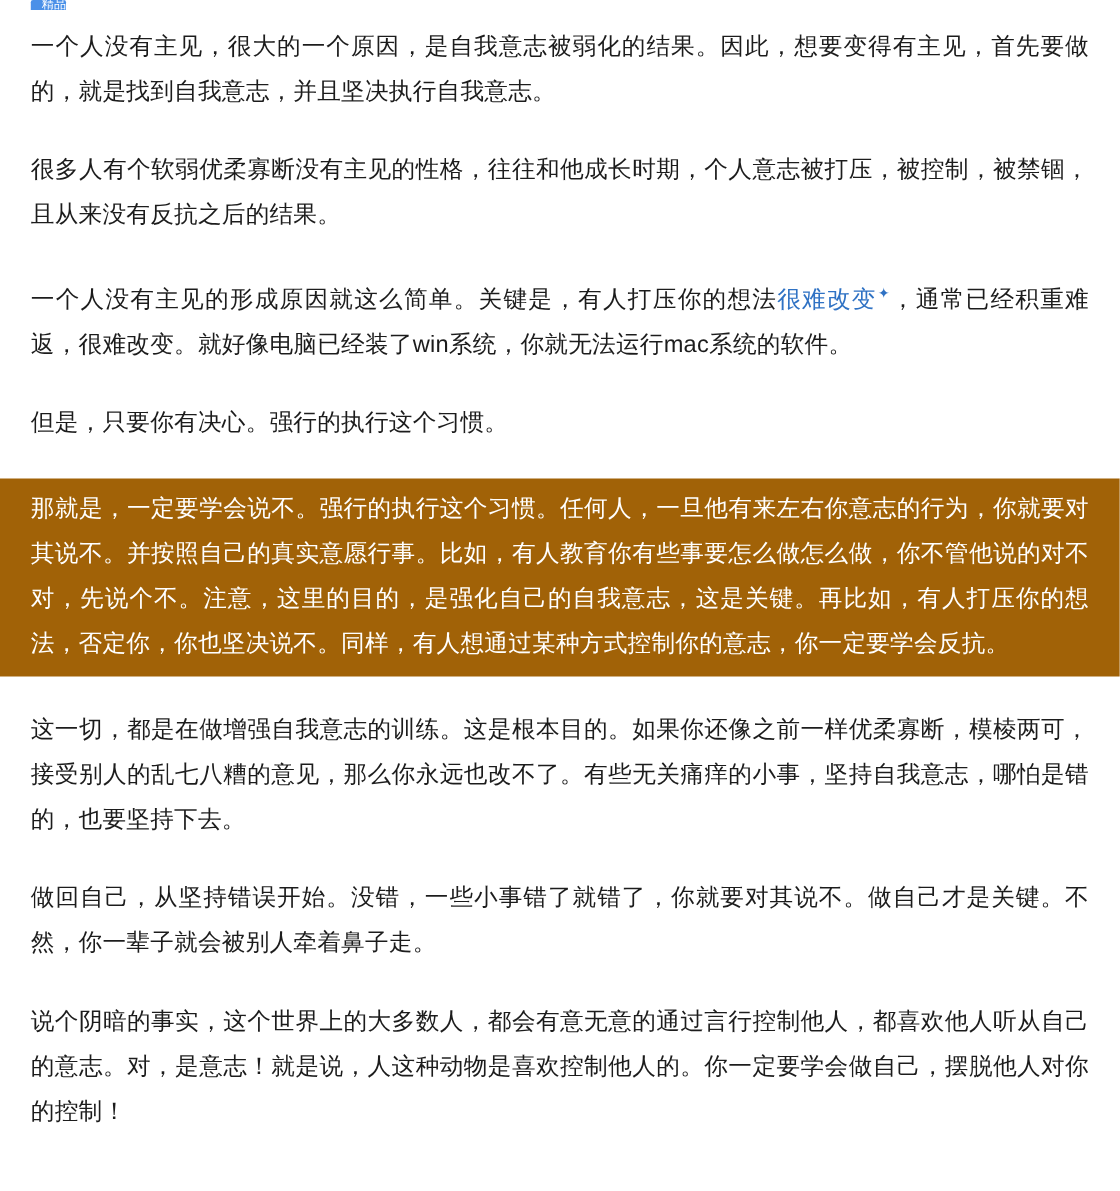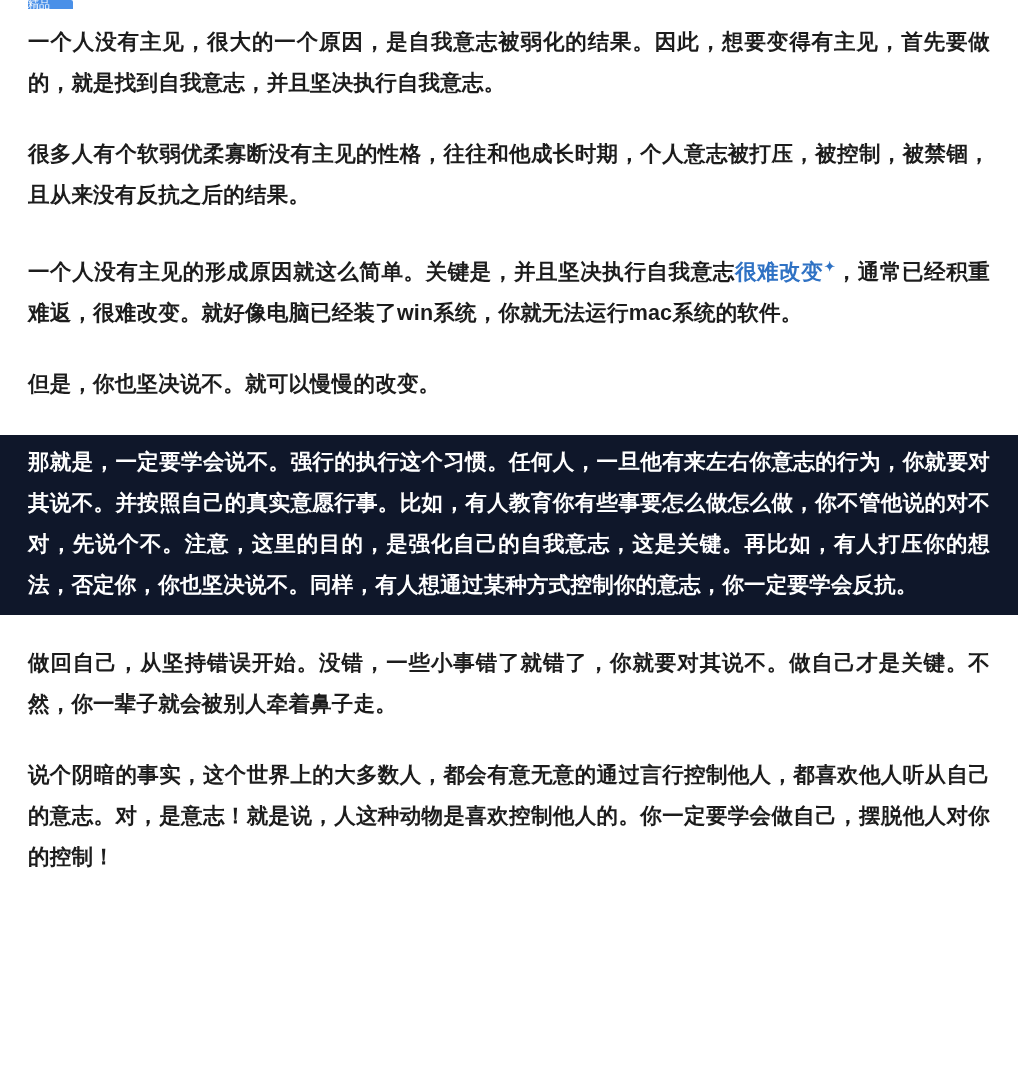--- a/index.html
+++ b/index.html
@@ -19,76 +19,76 @@
     width: 1018px;
     min-height: 1083px;
     box-sizing: border-box;
     padding: 0 28px 0 28px;
   }
   .top-badge {
     position: absolute;
     top: 0;
     left: 28px;
     height: 9px;
-    width: 45px;
+    width: 32px;
     background: #4a90e8;
     border-radius: 2px 2px 0 0;
     overflow: hidden;
     color: #ffffff;
     font-size: 11px;
     line-height: 9px;
-    text-align: left;
+    text-align: right;
     letter-spacing: 0;
   }
   .article {
     padding-top: 22px;
   }
   p.para {
     margin: 0 0 30px 0;
     font-size: 21.5px;
     line-height: 41px;
     letter-spacing: 0.2px;
     text-align: justify;
     text-justify: inter-ideograph;
     color: #1c1c1c;
-    font-weight: bold;
   }
   p.para:last-child {
     margin-bottom: 0;
   }
   .kw {
     color: #2f72c4;
   }
   .kw .star {
     font-size: 13px;
     vertical-align: super;
     margin-left: 1px;
   }
   p.selected {
-    background: #0f172a;
+    background: #a16207;
     color: #ffffff;
     margin-left: -28px;
     margin-right: -28px;
     padding: 7px 28px 9px 28px;
     box-sizing: border-box;
     margin-bottom: 28px;
     text-align: justify;
     text-justify: inter-ideograph;
   }
 </style>
 </head>
 <body>
 
 <div class="page">
 
   <div class="top-badge">精品</div>
 
   <div class="article">
       <p class="para"><span>一个人没有主见，很大的一个原因，是自我意志被弱化的结果。因此，想要变得有主见，首先要做的，就是找到自我意志，并且坚决执行自我意志。</span></p>
       <p class="para"><span>很多人有个软弱优柔寡断没有主见的性格，往往和他成长时期，个人意志被打压，被控制，被禁锢，且从来没有反抗之后的结果。</span></p>
-      <p class="para"><span>一个人没有主见的形成原因就这么简单。关键是，并且坚决执行自我意志</span><span class="kw"><span>很难改变</span><span class="star">✦</span></span><span>，通常已经积重难返，很难改变。就好像电脑已经装了win系统，你就无法运行mac系统的软件。</span></p>
-      <p class="para"><span>但是，你也坚决说不。就可以慢慢的改变。</span></p>
+      <p class="para"><span>一个人没有主见的形成原因就这么简单。关键是，有人打压你的想法</span><span class="kw"><span>很难改变</span><span class="star">✦</span></span><span>，通常已经积重难返，很难改变。就好像电脑已经装了win系统，你就无法运行mac系统的软件。</span></p>
+      <p class="para"><span>但是，只要你有决心。强行的执行这个习惯。</span></p>
       <p class="para selected"><span>那就是，一定要学会说不。强行的执行这个习惯。任何人，一旦他有来左右你意志的行为，你就要对其说不。并按照自己的真实意愿行事。比如，有人教育你有些事要怎么做怎么做，你不管他说的对不对，先说个不。注意，这里的目的，是强化自己的自我意志，这是关键。再比如，有人打压你的想法，否定你，你也坚决说不。同样，有人想通过某种方式控制你的意志，你一定要学会反抗。</span></p>
+      <p class="para"><span>这一切，都是在做增强自我意志的训练。这是根本目的。如果你还像之前一样优柔寡断，模棱两可，接受别人的乱七八糟的意见，那么你永远也改不了。有些无关痛痒的小事，坚持自我意志，哪怕是错的，也要坚持下去。</span></p>
       <p class="para"><span>做回自己，从坚持错误开始。没错，一些小事错了就错了，你就要对其说不。做自己才是关键。不然，你一辈子就会被别人牵着鼻子走。</span></p>
       <p class="para"><span>说个阴暗的事实，这个世界上的大多数人，都会有意无意的通过言行控制他人，都喜欢他人听从自己的意志。对，是意志！就是说，人这种动物是喜欢控制他人的。你一定要学会做自己，摆脱他人对你的控制！</span></p>
     </div>
 
 </div>
 
 </body></html>

